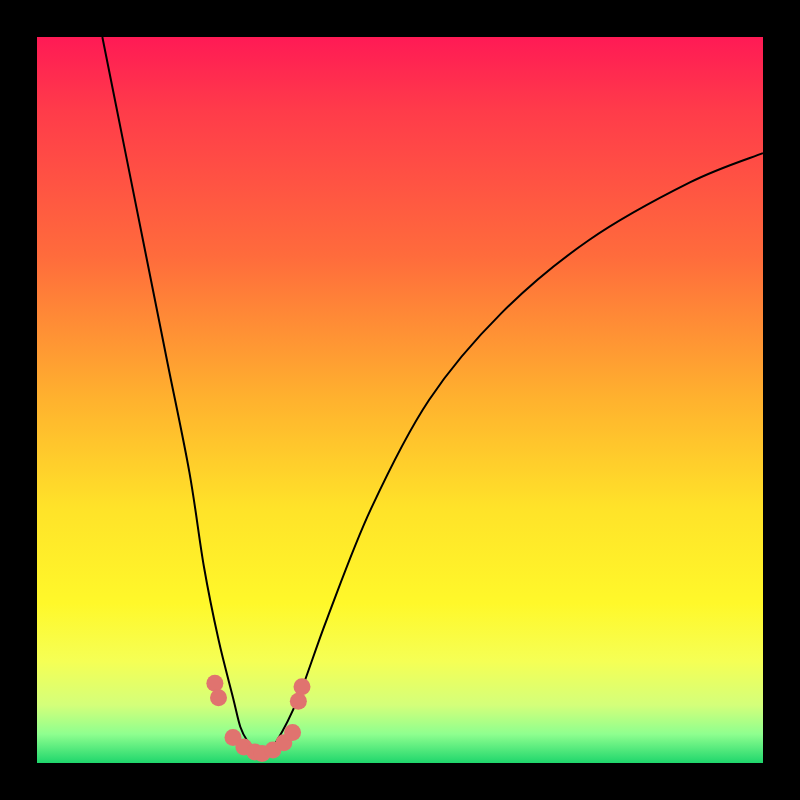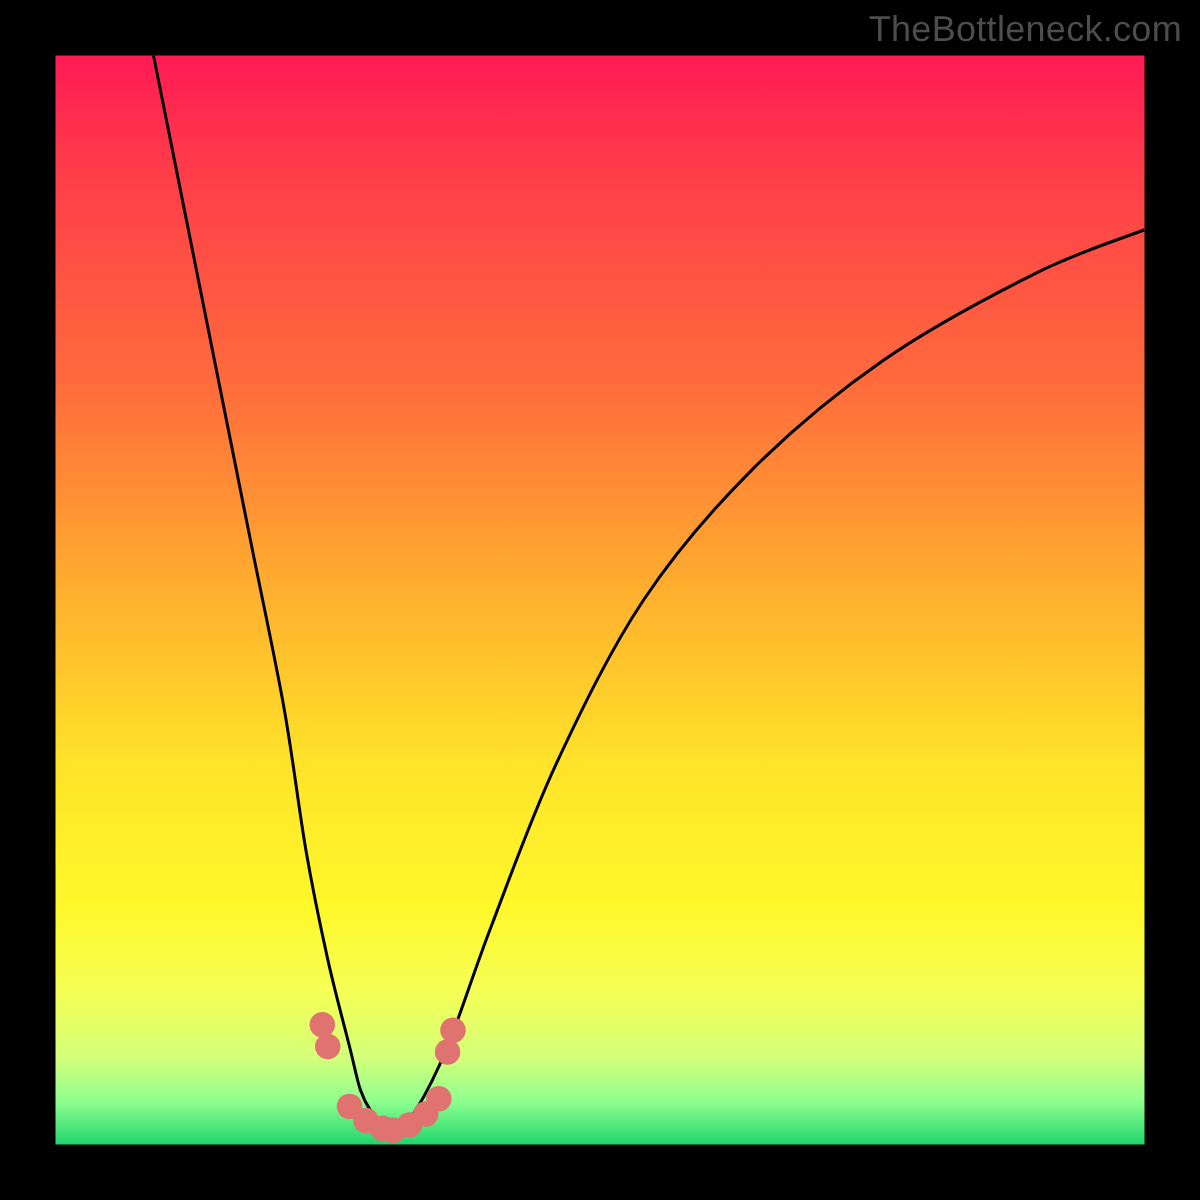--- a/index.html
+++ b/index.html
@@ -56,21 +56,20 @@
     top: 0;
     width: 726px;
     height: 726px;
     overflow: visible;
   }
 </style>
 </head>
 <body>
 
 <div class="frame">
-  <div class="watermark">TheBottleneck.com</div>
 
   <div class="plot">
     <svg class="curves" viewBox="0 0 726 726" preserveAspectRatio="none">
       <g id="curve-group">
           <path d="M 65.34 0 C 68.97 18.149999999999995 79.85999999999999 72.59999999999997 87.11999999999999 108.89999999999998 C 94.38 145.2 101.63999999999999 181.5 108.89999999999999 217.8 C 116.16 254.10000000000002 123.42 290.4 130.68 326.7 C 137.94 363 146.41 401.71999999999997 152.46 435.59999999999997 C 158.51000000000002 469.47999999999996 162.14000000000001 502.15000000000003 166.98000000000002 529.98 C 171.82000000000002 557.8100000000001 176.66 580.8 181.5 602.5799999999999 C 186.34 624.3599999999999 192.39000000000001 646.14 196.02 660.66 C 199.65 675.18 200.86000000000004 682.44 203.28000000000003 689.7 C 205.70000000000002 696.96 208.12 700.59 210.54 704.22 C 212.95999999999998 707.85 215.38 709.0600000000001 217.79999999999998 711.48 C 220.21999999999997 713.9 223.85 717.53 225.06 718.74" fill="none" stroke="#000000" stroke-width="2"></path>
           <path d="M 225.06 718.74 C 227.48000000000002 716.32 233.53 713.9000000000001 239.58 704.22 C 245.63000000000002 694.54 252.89000000000001 681.23 261.36 660.66 C 269.83000000000004 640.0899999999999 278.3 612.26 290.40000000000003 580.8 C 302.50000000000006 549.3399999999999 317.02000000000004 508.2 333.96000000000004 471.9 C 350.90000000000003 435.59999999999997 370.26000000000005 395.67 392.04 363 C 413.82 330.33 438.02 302.5 464.64 275.88 C 491.26 249.26 520.3 225.05999999999997 551.76 203.27999999999997 C 583.22 181.49999999999997 624.36 159.71999999999994 653.4 145.19999999999993 C 682.4399999999999 130.67999999999992 713.9 120.99999999999996 726 116.15999999999997" fill="none" stroke="#000000" stroke-width="2"></path>
         </g>
       <g id="marker-group">
           <circle cx="177.87" cy="646.14" r="8.5" fill="#e0736f"></circle>
           <circle cx="181.5" cy="660.66" r="8.5" fill="#e0736f"></circle>

